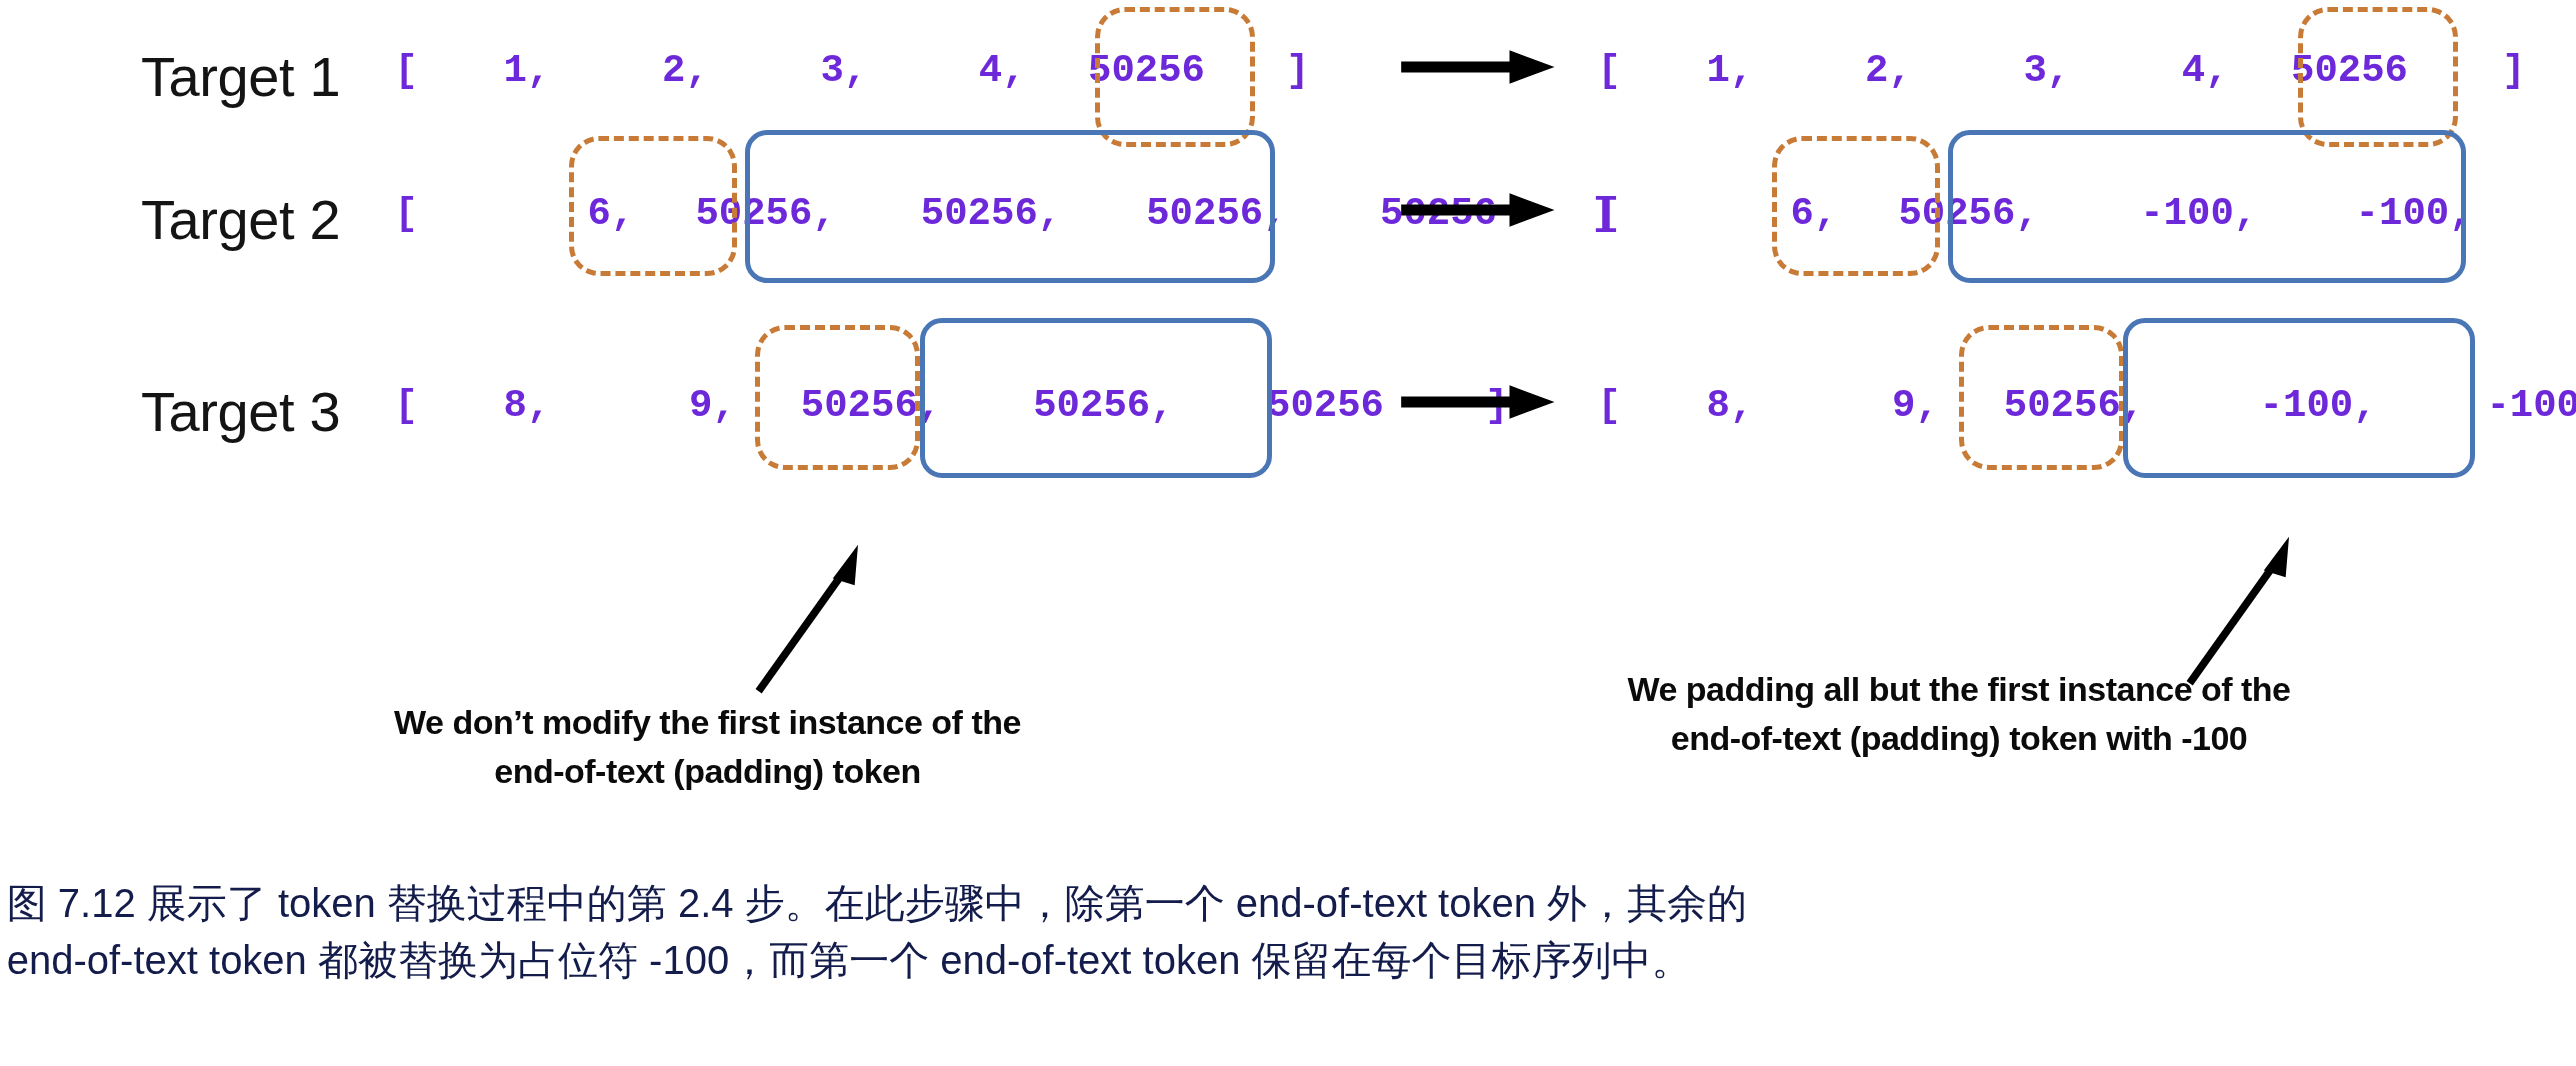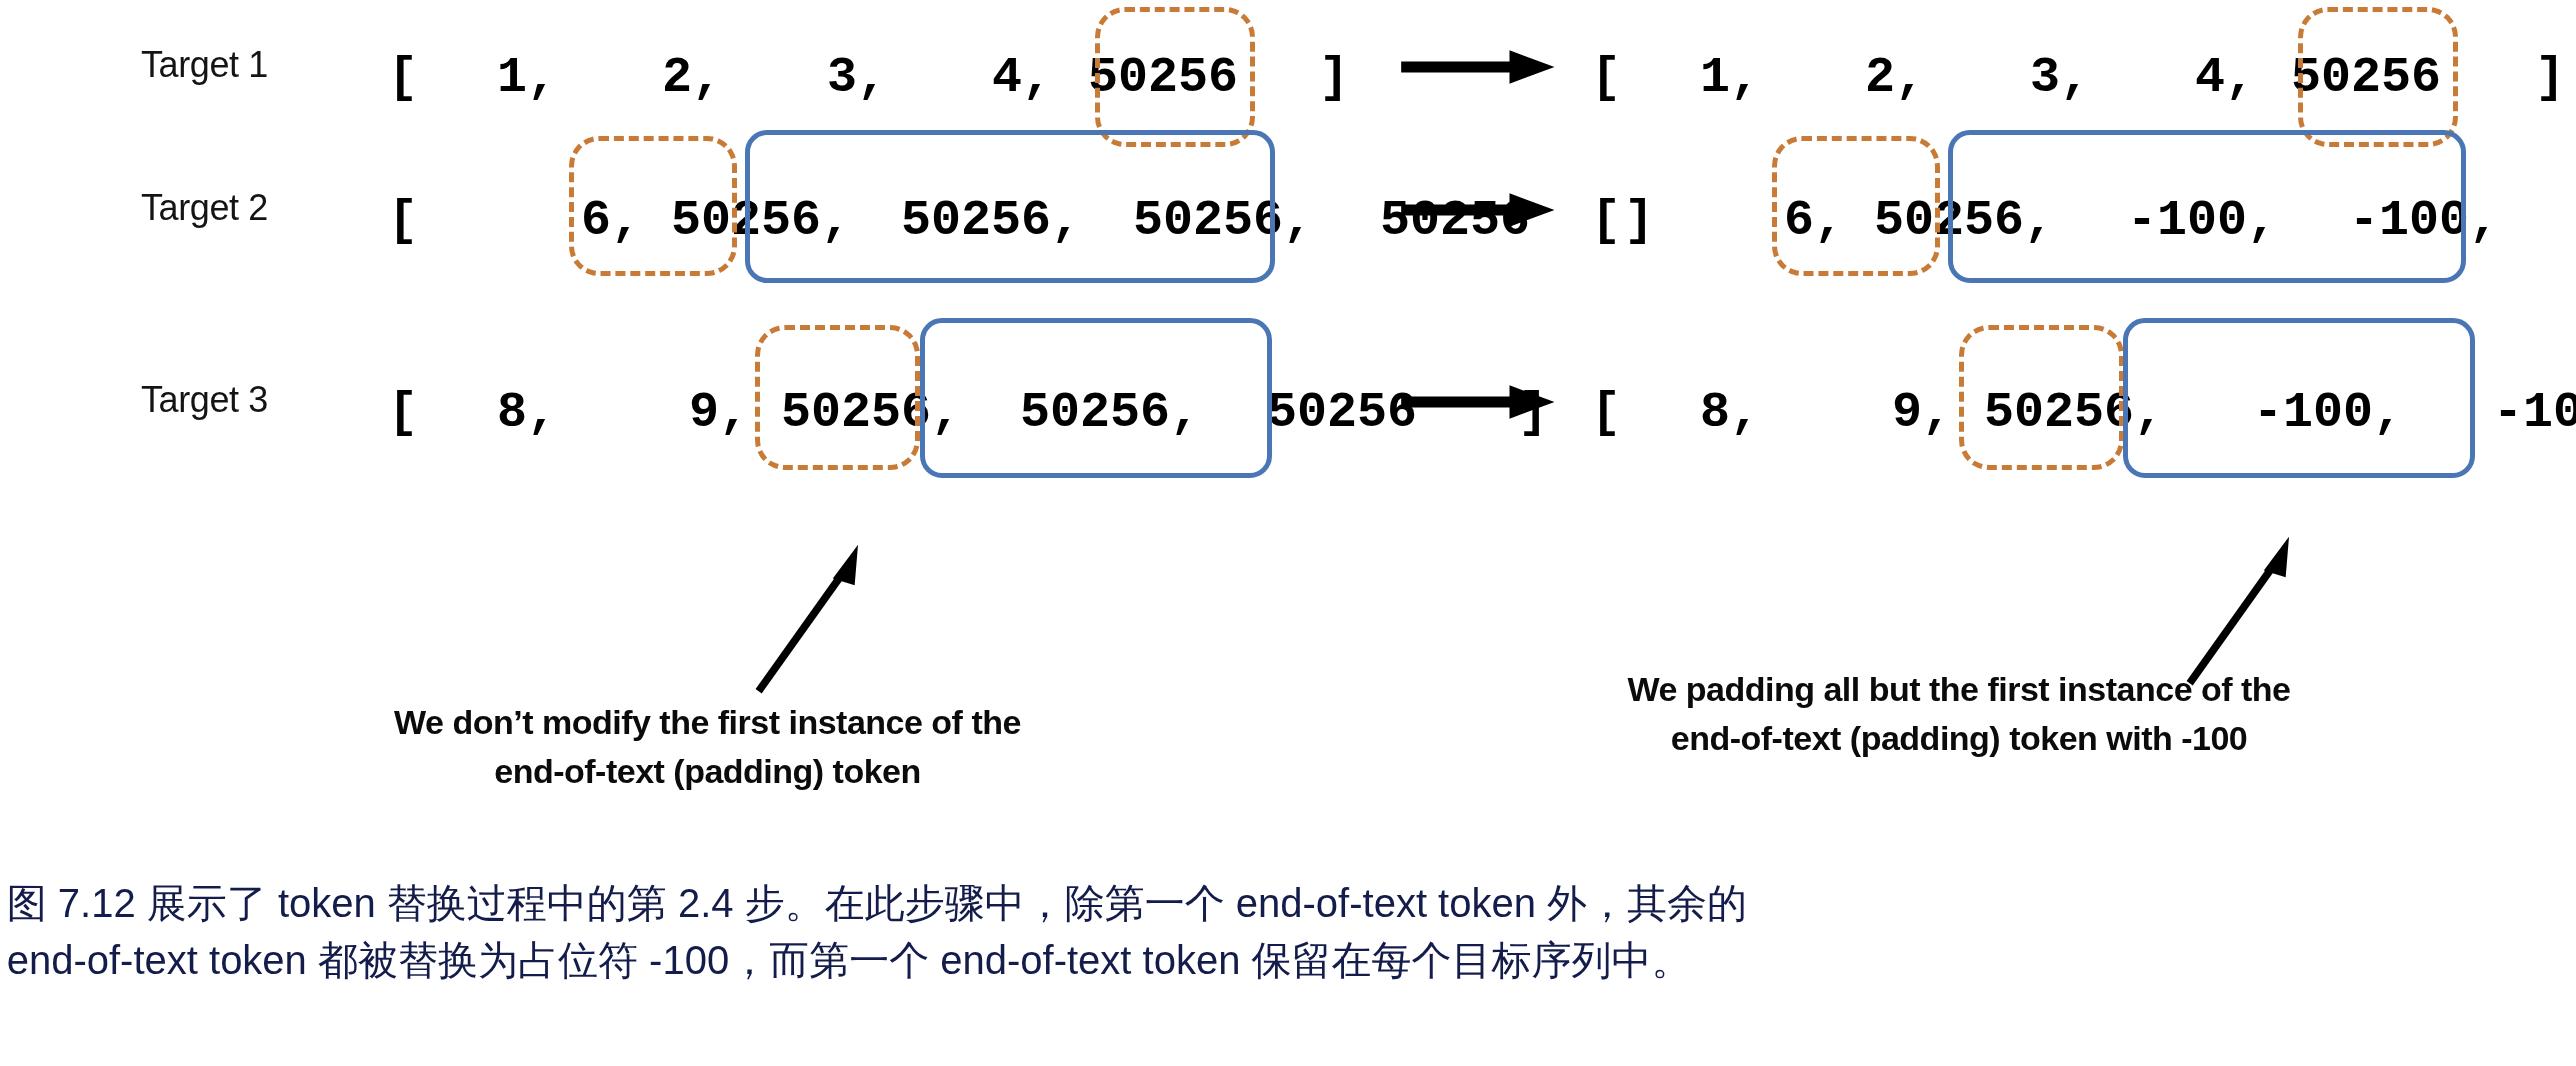--- a/index.html
+++ b/index.html
@@ -30,34 +30,34 @@
     height: 126px;
     display: block;
   }
   #row-1 { top: 0px; }
   #row-2 { top: 143px; }
   #row-3 { top: 335px; }
 
   .target-label {
     position: absolute;
     font-family: "Liberation Sans", sans-serif;
-    font-size: 36px;
+    font-size: 56px;
     font-weight: 400;
     color: #141414;
     letter-spacing: -0.4px;
     white-space: nowrap;
   }
 
   .seq {
     position: absolute;
     white-space: nowrap;
     font-family: "Liberation Mono", monospace;
     font-weight: bold;
-    font-size: 50px;
-    color: #000000;
+    font-size: 39px;
+    color: #6d28d9;
   }
   .tok {
     display: inline-block;
     text-align: right;
     font-family: "Liberation Mono", monospace;
     font-weight: bold;
   }
 
   
   .dashbox {

